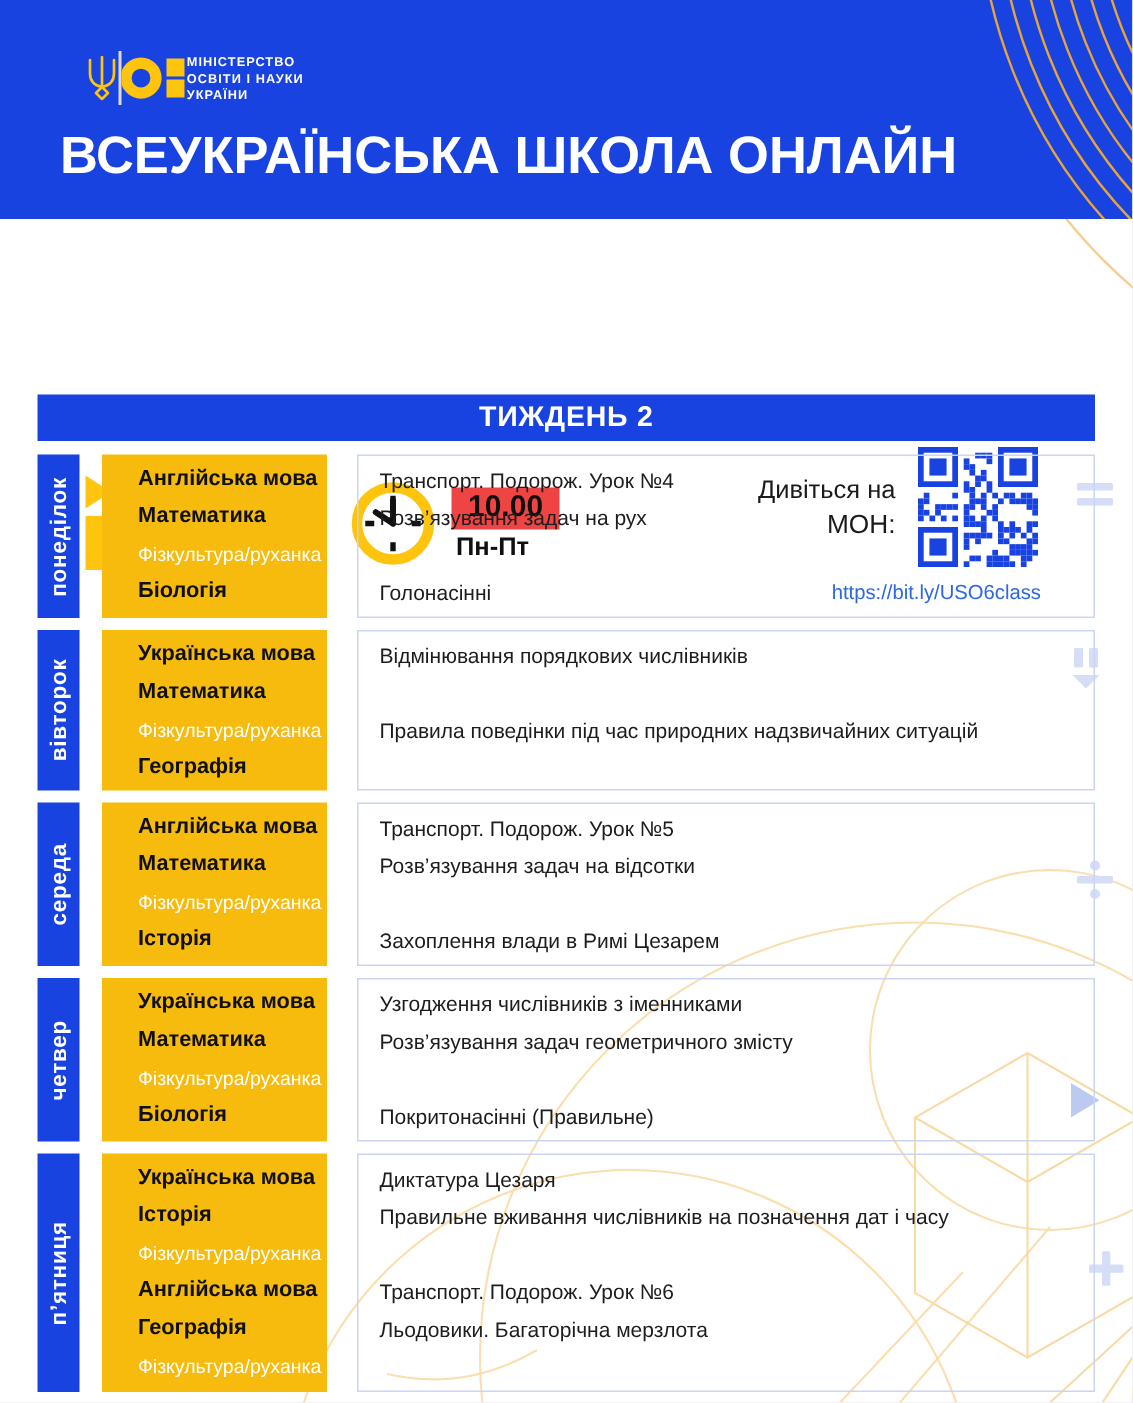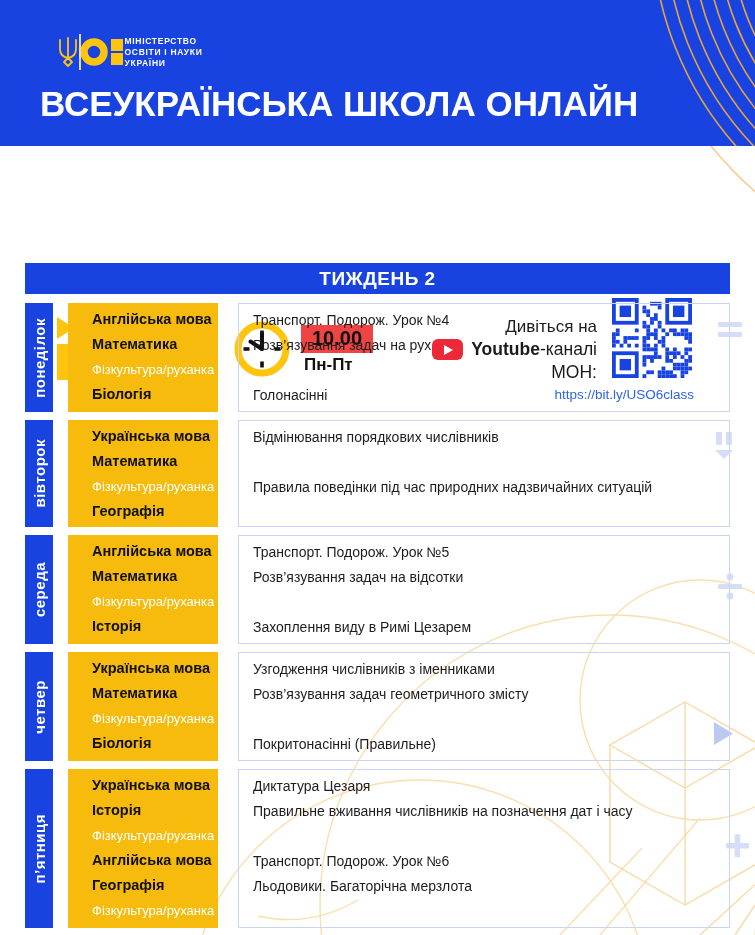--- a/index.html
+++ b/index.html
@@ -163,24 +163,20 @@
       </svg>
     </div>
 
     <div class="time-box">
       <span>10.00</span>
     </div>
     <div class="days-range">Пн-Пт</div>
 
     <div class="watch-block">
       <div class="watch-line1">Дивіться на</div>
-      <div class="watch-line2">
-        <span class="yt-icon"></span>
-        <span><b>Youtube</b><span>-каналі</span></span>
-      </div>
       <div class="watch-line3">МОН:</div>
     </div>
 
     <div class="qr-wrap">
       <svg id="qr-svg" width="80" height="80" viewBox="0 0 21 21">
           <rect x="0.5" y="0.5" width="6" height="6" fill="none" stroke="#1843E0" stroke-width="1"></rect>
           <rect x="2" y="2" width="3" height="3" fill="#1843E0"></rect>
           <rect x="14.5" y="0.5" width="6" height="6" fill="none" stroke="#1843E0" stroke-width="1"></rect>
           <rect x="16" y="2" width="3" height="3" fill="#1843E0"></rect>
           <rect x="0.5" y="14.5" width="6" height="6" fill="none" stroke="#1843E0" stroke-width="1"></rect>
@@ -353,21 +349,21 @@
     <div class="subjects">
             <div class="s-line">Англійська мова</div>
             <div class="s-line">Математика</div>
             <div class="s-line pe">Фізкультура/руханка</div>
             <div class="s-line">Історія</div>
           </div>
     <div class="topics">
             <div class="t-line">Транспорт. Подорож. Урок №5</div>
             <div class="t-line">Розв’язування задач на відсотки</div>
             <div class="t-line"></div>
-            <div class="t-line">Захоплення виду в Римі Цезарем</div>
+            <div class="t-line">Захоплення влади в Римі Цезарем</div>
           </div>
   </div>
 
   <div class="day-row">
     <div class="day-bar">
       <span class="day-name">четвер</span>
     </div>
     <div class="subjects">
             <div class="s-line">Українська мова</div>
             <div class="s-line">Математика</div>

